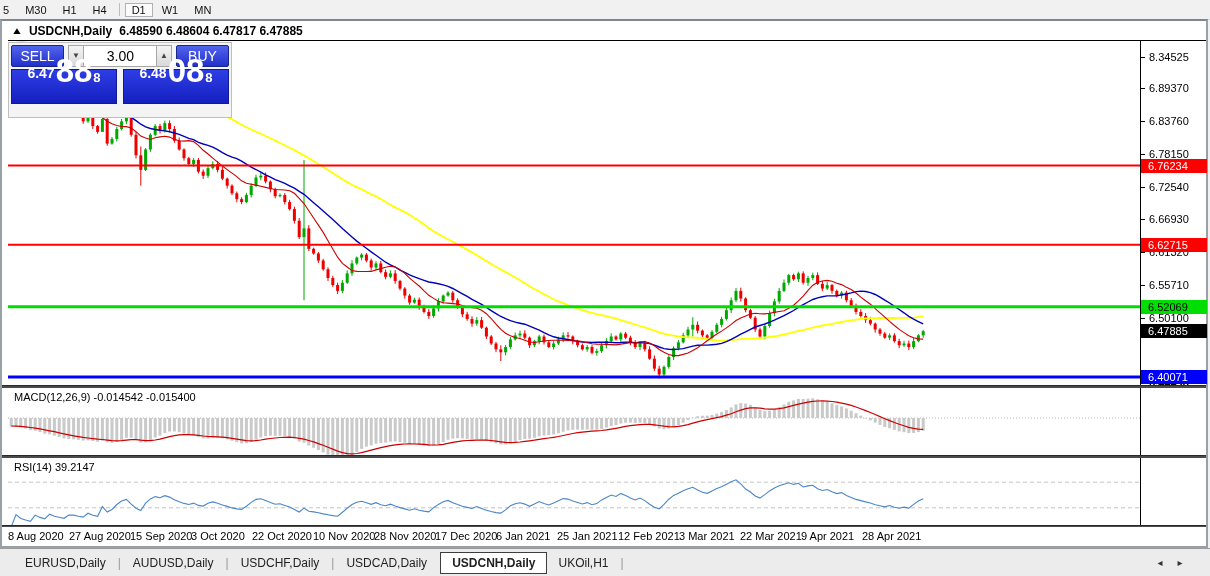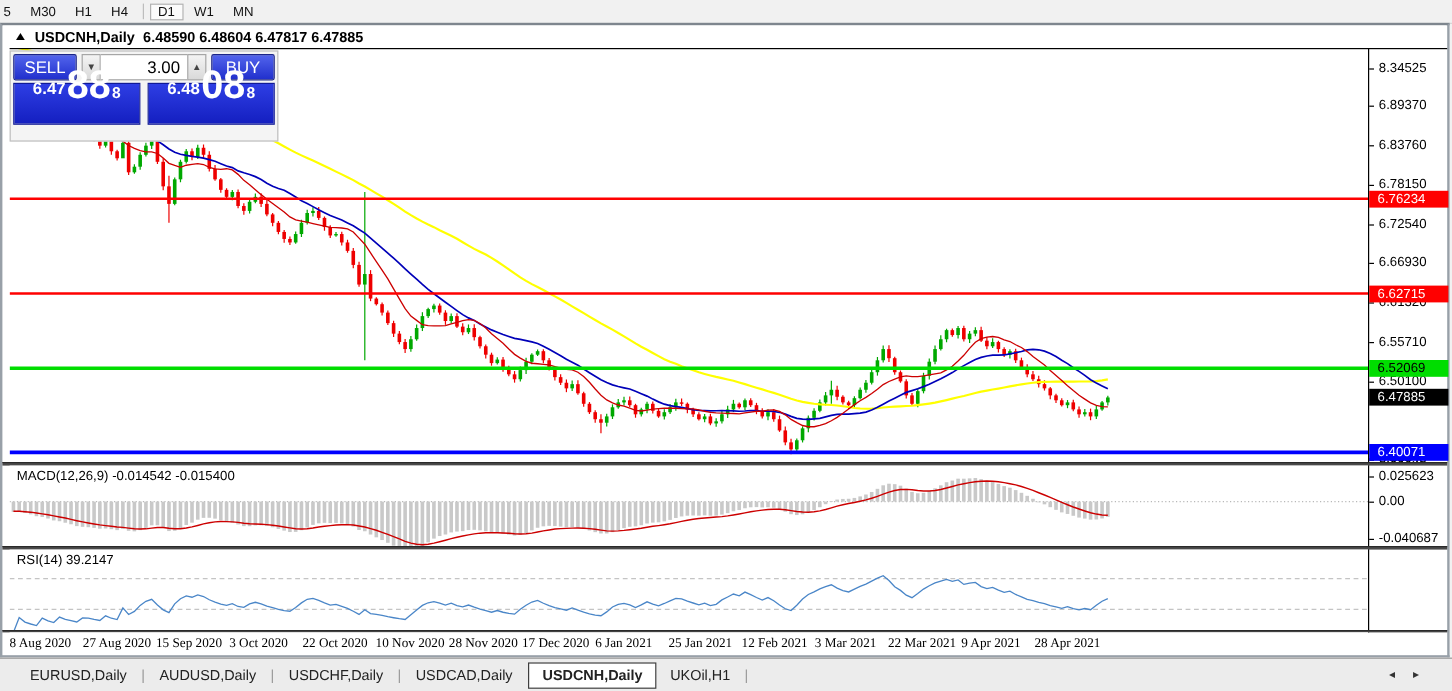--- a/index.html
+++ b/index.html
@@ -21,33 +21,33 @@
   .axis-vline{position:absolute;left:1138px;top:19px;width:1px;height:487px;background:#000;}
   .splitter{position:absolute;left:0;width:1204px;height:3px;background:#4a4a4a;
             border-top:1px solid #2a2a2a;box-sizing:border-box;}
   svg.pane{position:absolute;left:6px;background:#fff;}
   .pane-label{position:absolute;left:12px;font-size:11px;color:#000;z-index:4;background:transparent;}
   .axis-col{position:absolute;left:1139px;width:65px;font-size:11px;color:#000;}
   .axis-item{position:absolute;left:0;padding-left:8px;line-height:13px;white-space:nowrap;}
   .axis-item::before{content:"";position:absolute;left:0;top:6px;width:4px;height:1px;background:#000;}
   .badge{position:absolute;left:0;width:66px;box-sizing:border-box;padding-left:7px;font-size:11px;
          line-height:14px;height:14px;white-space:nowrap;z-index:3;}
-  .date-strip{position:absolute;left:6px;top:506px;width:1132px;height:18px;background:#fff;overflow:hidden;font-family:Liberation Serif, serif;}
+  .date-strip{position:absolute;left:6px;top:506px;width:1132px;height:18px;background:#fff;overflow:hidden;}
   .date-label{position:absolute;top:3px;font-size:11px;color:#000;white-space:nowrap;}
   
   .trade-panel{position:absolute;left:6px;top:21px;width:224px;height:76px;background:#f4f4f4;
                border:1px solid #bfbfbf;box-sizing:border-box;padding:2px;z-index:6;}
   .tp-row1{display:flex;height:22px;}
   .btn-trade{width:53px;background:linear-gradient(#5264ec,#2130cd);color:#fff;font-size:14px;
              text-align:center;line-height:20px;border:1px solid #1b2488;border-radius:2px;box-sizing:border-box;}
   .spin-group{flex:1;display:flex;margin:0 4px;}
   .spin-btn{width:16px;background:linear-gradient(#f4f4f4,#d9d9d9);border:1px solid #a6a6a6;
             font-size:8px;color:#444;text-align:center;line-height:20px;box-sizing:border-box;}
   .vol{flex:1;background:#fff;border-top:1px solid #a6a6a6;border-bottom:1px solid #a6a6a6;
-       font-size:14px;color:#000;text-align:right;padding-right:6px;line-height:20px;}
+       font-size:14px;color:#000;text-align:right;padding-right:22px;line-height:20px;}
   .tp-row2{display:flex;gap:6px;margin-top:2px;height:35px;}
   .price-box{flex:1;background:linear-gradient(#2e3ee4,#141fc0);border:1px solid #111a96;color:#fff;
              display:flex;align-items:flex-end;justify-content:center;padding-bottom:18px;box-sizing:border-box;}
   .p-small{font-size:14px;font-weight:bold;margin-bottom:4px;}
   .p-big{font-size:33px;font-weight:bold;line-height:29px;margin:0 1px;}
   .p-sup{font-size:13px;font-weight:bold;align-self:flex-start;margin-top:0;}
   
   .tab-bar{position:absolute;left:0;top:548px;width:1210px;height:28px;background:#ececec;
            border-top:1px solid #9a9a9a;display:flex;align-items:center;font-size:12px;color:#222;}
   #tabs{display:flex;align-items:center;margin-left:14px;}
@@ -690,25 +690,20 @@
           <rect x="884.9" y="30" width="3" height="11.823033014832212" fill="#c9c9c9"></rect>
           <rect x="889.7" y="30" width="3" height="13.326699222004137" fill="#c9c9c9"></rect>
           <rect x="894.5" y="30" width="3" height="14.164698383821303" fill="#c9c9c9"></rect>
           <rect x="899.3000000000001" y="30" width="3" height="15.036260732929186" fill="#c9c9c9"></rect>
           <rect x="904.1" y="30" width="3" height="14.920369722820865" fill="#c9c9c9"></rect>
           <rect x="908.9" y="30" width="3" height="14.032153613726685" fill="#c9c9c9"></rect>
           <rect x="913.7" y="30" width="3" height="12.737177295236457" fill="#c9c9c9"></rect>
         </g>
         <polyline points="3.2,38.0 8.0,38.1 12.8,38.4 17.6,38.8 22.4,39.5 27.2,40.2 32.0,40.9 36.8,41.9 41.6,42.8 46.4,43.7 51.2,44.8 56.0,45.9 60.8,46.9 65.6,47.8 70.4,48.6 75.2,49.4 80.0,50.0 84.8,50.6 89.6,51.2 94.4,51.5 99.2,52.1 104.0,52.6 108.8,52.9 113.6,52.7 118.4,52.1 123.2,51.6 128.0,51.6 132.8,52.2 137.6,52.6 142.4,52.6 147.2,52.0 152.0,51.1 156.8,49.9 161.6,48.6 166.4,47.6 171.2,46.9 176.0,46.6 180.8,46.7 185.6,46.9 190.4,47.3 195.2,48.0 200.0,48.5 204.8,48.7 209.6,48.9 214.4,49.2 219.2,49.7 224.0,50.3 228.8,51.1 233.6,51.9 238.4,52.6 243.2,52.8 248.0,52.6 252.8,52.0 257.6,51.2 262.4,50.5 267.2,50.0 272.0,49.5 276.8,49.3 281.6,49.2 286.4,49.5 291.2,50.4 296.0,51.2 300.8,52.5 305.6,53.9 310.4,55.6 315.2,57.3 320.0,59.2 324.8,61.1 329.6,63.1 334.4,64.6 339.2,65.6 344.0,65.9 348.8,65.5 353.6,64.6 358.4,63.4 363.2,62.2 368.0,60.9 372.8,59.7 377.6,58.7 382.4,57.7 387.2,56.9 392.0,56.3 396.8,56.0 401.6,55.9 406.4,56.0 411.2,56.1 416.0,56.4 420.8,56.8 425.6,57.0 430.4,56.8 435.2,56.3 440.0,55.4 444.8,54.4 449.6,53.6 454.4,52.9 459.2,52.5 464.0,52.3 468.8,52.1 473.6,52.0 478.4,52.2 483.2,52.5 488.0,53.1 492.8,53.8 497.6,54.4 502.4,54.6 507.2,54.4 512.0,54.0 516.8,53.4 521.6,52.8 526.4,52.2 531.2,51.4 536.0,50.6 540.8,50.0 545.6,49.3 550.4,48.5 555.2,47.5 560.0,46.5 564.8,45.5 569.6,44.7 574.4,44.1 579.2,43.6 584.0,43.2 588.8,42.9 593.6,42.5 598.4,41.9 603.2,41.1 608.0,40.3 612.8,39.4 617.6,38.4 622.4,37.7 627.2,37.1 632.0,36.6 636.8,36.3 641.6,36.3 646.4,36.8 651.2,37.5 656.0,38.2 660.8,38.7 665.6,38.8 670.4,38.4 675.2,37.7 680.0,36.6 684.8,35.2 689.6,33.8 694.4,32.6 699.2,31.6 704.0,30.7 708.8,29.7 713.6,28.6 718.4,27.2 723.2,25.7 728.0,23.8 732.8,22.1 737.6,20.7 742.4,19.9 747.2,19.8 752.0,20.2 756.8,20.8 761.6,21.1 766.4,21.1 771.2,20.7 776.0,19.9 780.8,18.7 785.6,17.4 790.4,16.1 795.2,15.1 800.0,14.2 804.8,13.4 809.6,13.0 814.4,12.9 819.2,13.1 824.0,13.5 828.8,14.2 833.6,15.1 838.4,16.1 843.2,17.4 848.0,19.0 852.8,20.7 857.6,22.6 862.4,24.5 867.2,26.5 872.0,28.6 876.8,30.7 881.6,32.6 886.4,34.5 891.2,36.2 896.0,37.8 900.8,39.3 905.6,40.4 910.4,41.1 915.2,41.4 " fill="none" stroke="#cc0000" stroke-width="1.2"></polyline>
       </svg>
-    <div class="axis-col" id="macd-axis" style="top:367px;height:67px">
-        <div class="axis-item" style="top: 3.34821px;">0.025623</div>
-        <div class="axis-item" style="top: 23.5px;">0.00</div>
-        <div class="axis-item" style="top: 55.4992px;">-0.040687</div>
-      </div>
 
     <div class="splitter" style="top:434px"></div>
 
     <div class="pane-label" style="top:440px">RSI(14) 39.2147</div>
     <svg class="pane" id="rsi-plot" style="top:437px" width="1132" height="67" viewBox="0 0 1132 67">
         <line x1="0" x2="1132" y1="24.2" y2="24.2" stroke="#c4c4c4" stroke-dasharray="4 3"></line>
         <line x1="0" x2="1132" y1="49.800000000000004" y2="49.800000000000004" stroke="#c4c4c4" stroke-dasharray="4 3"></line>
         <polyline points="3.2,69.0 8.0,56.6 12.8,60.4 17.6,62.0 22.4,63.3 27.2,57.1 32.0,59.4 36.8,60.8 41.6,56.2 46.4,58.2 51.2,59.2 56.0,60.3 60.8,57.0 65.6,57.1 70.4,58.2 75.2,59.1 80.0,55.2 84.8,57.2 89.6,58.3 94.4,48.6 99.2,54.1 104.0,51.5 108.8,46.5 113.6,43.1 118.4,41.4 123.2,46.2 128.0,50.2 132.8,52.5 137.6,45.2 142.4,40.9 147.2,38.6 152.0,39.7 156.8,37.7 161.6,39.1 166.4,41.8 171.2,43.7 176.0,45.4 180.8,46.5 185.6,45.1 190.4,47.4 195.2,48.1 200.0,45.3 204.8,43.9 209.6,45.2 214.4,47.1 219.2,48.4 224.0,49.9 228.8,50.9 233.6,51.4 238.4,48.3 243.2,44.4 248.0,41.4 252.8,40.7 257.6,42.4 262.4,44.4 267.2,46.2 272.0,45.7 276.8,47.4 281.6,49.0 286.4,51.4 291.2,54.0 296.0,50.1 300.8,53.3 305.6,53.9 310.4,54.8 315.2,55.9 320.0,56.8 324.8,57.6 329.6,58.2 334.4,54.3 339.2,50.3 344.0,46.5 348.8,44.3 353.6,43.3 358.4,44.7 363.2,46.3 368.0,44.7 372.8,46.7 377.6,47.7 382.4,46.2 387.2,48.0 392.0,49.6 396.8,50.9 401.6,52.2 406.4,50.8 411.2,52.2 416.0,53.1 420.8,53.8 425.6,49.7 430.4,46.4 435.2,43.7 440.0,42.4 444.8,44.7 449.6,46.6 454.4,48.3 459.2,49.4 464.0,50.5 468.8,48.6 473.6,50.4 478.4,52.2 483.2,53.5 488.0,54.6 492.8,55.1 497.6,51.9 502.4,47.8 507.2,45.7 512.0,44.8 516.8,46.1 521.6,48.3 526.4,46.0 531.2,43.5 536.0,45.4 540.8,46.9 545.6,44.9 550.4,42.7 555.2,40.6 560.0,41.1 564.8,43.0 569.6,44.5 574.4,46.0 579.2,44.6 584.0,46.7 588.8,45.6 593.6,41.9 598.4,39.5 603.2,37.0 608.0,38.5 612.8,35.4 617.6,37.6 622.4,39.9 627.2,42.0 632.0,40.0 636.8,42.6 641.6,46.2 646.4,49.3 651.2,50.8 656.0,46.3 660.8,41.2 665.6,37.4 670.4,35.2 675.2,32.7 680.0,30.8 684.8,29.3 689.6,32.1 694.4,34.2 699.2,35.3 704.0,33.0 708.8,30.6 713.6,28.7 718.4,26.2 723.2,23.8 728.0,21.8 732.8,25.8 737.6,31.0 742.4,34.0 747.2,38.0 752.0,40.1 756.8,36.6 761.6,32.9 766.4,30.1 771.2,27.8 776.0,26.2 780.8,24.8 785.6,26.4 790.4,25.3 795.2,29.0 800.0,27.9 804.8,27.3 809.6,30.8 814.4,32.5 819.2,31.5 824.0,33.8 828.8,35.6 833.6,34.6 838.4,37.4 843.2,39.4 848.0,41.4 852.8,42.6 857.6,43.9 862.4,45.0 867.2,46.7 872.0,47.8 876.8,48.9 881.6,47.5 886.4,49.2 891.2,50.2 896.0,49.1 900.8,50.1 905.6,46.4 910.4,43.0 915.2,40.8 " fill="none" stroke="#4a86c8" stroke-width="1.1"></polyline>
       </svg>
 

